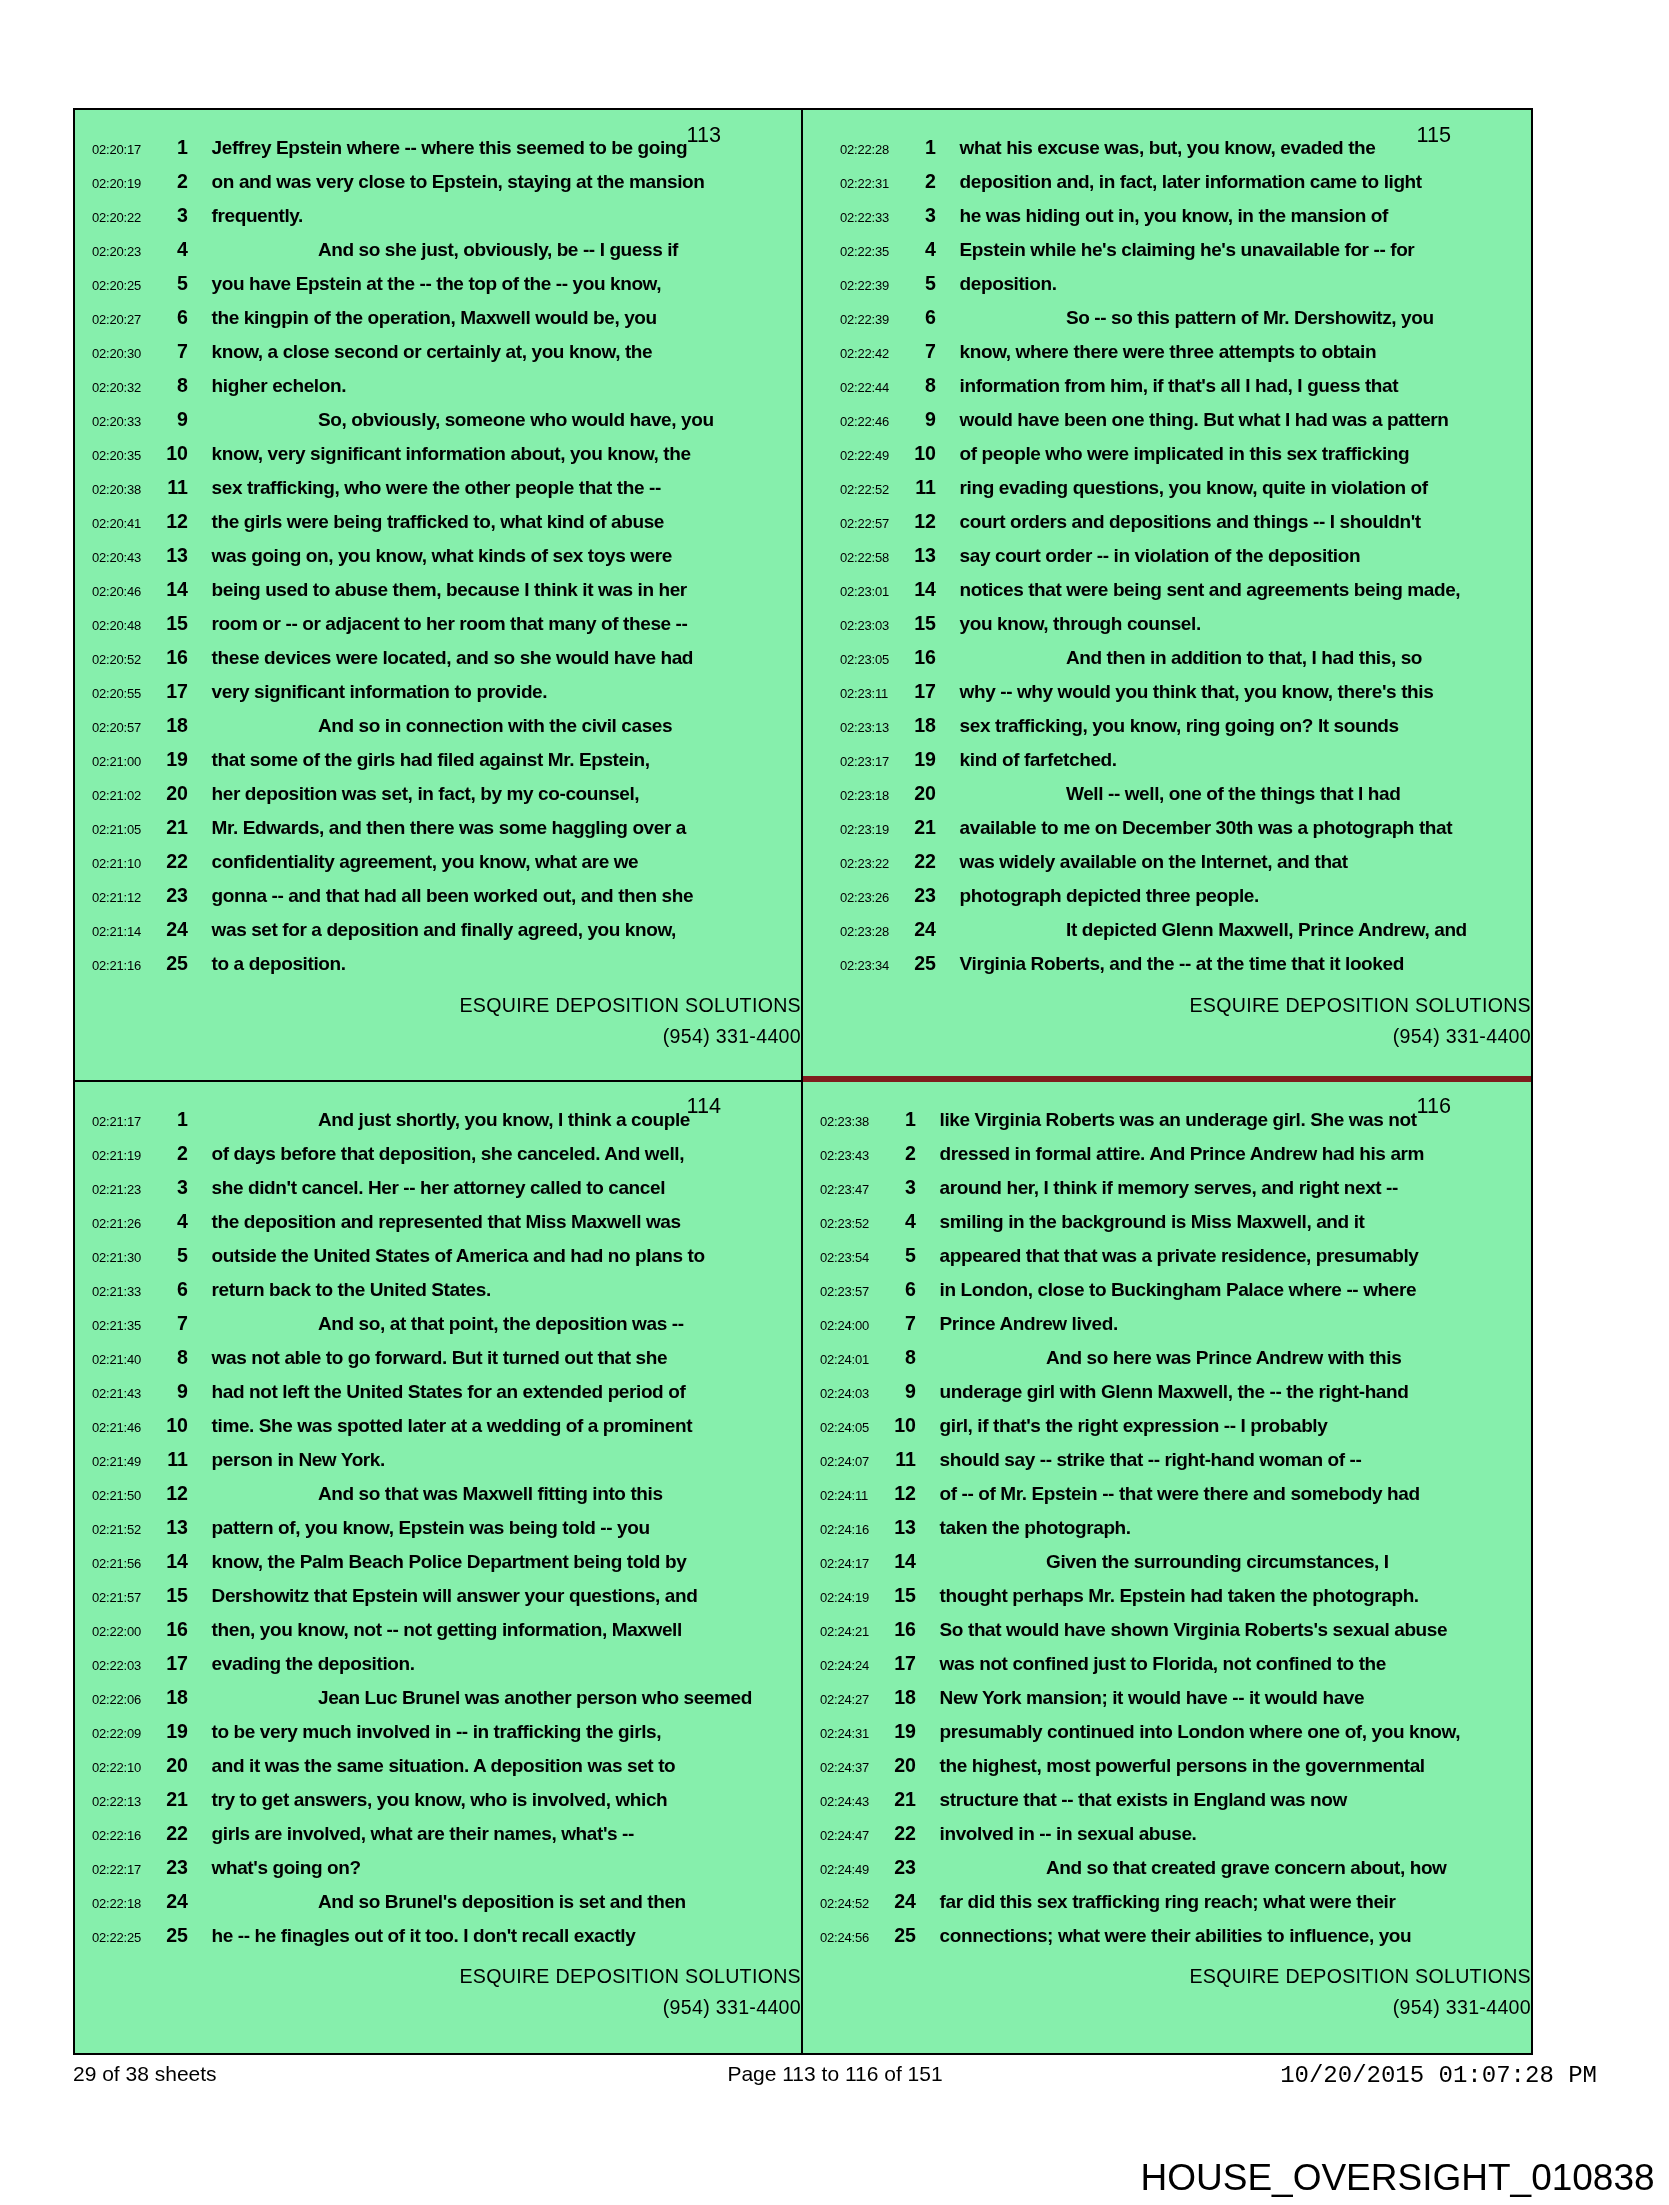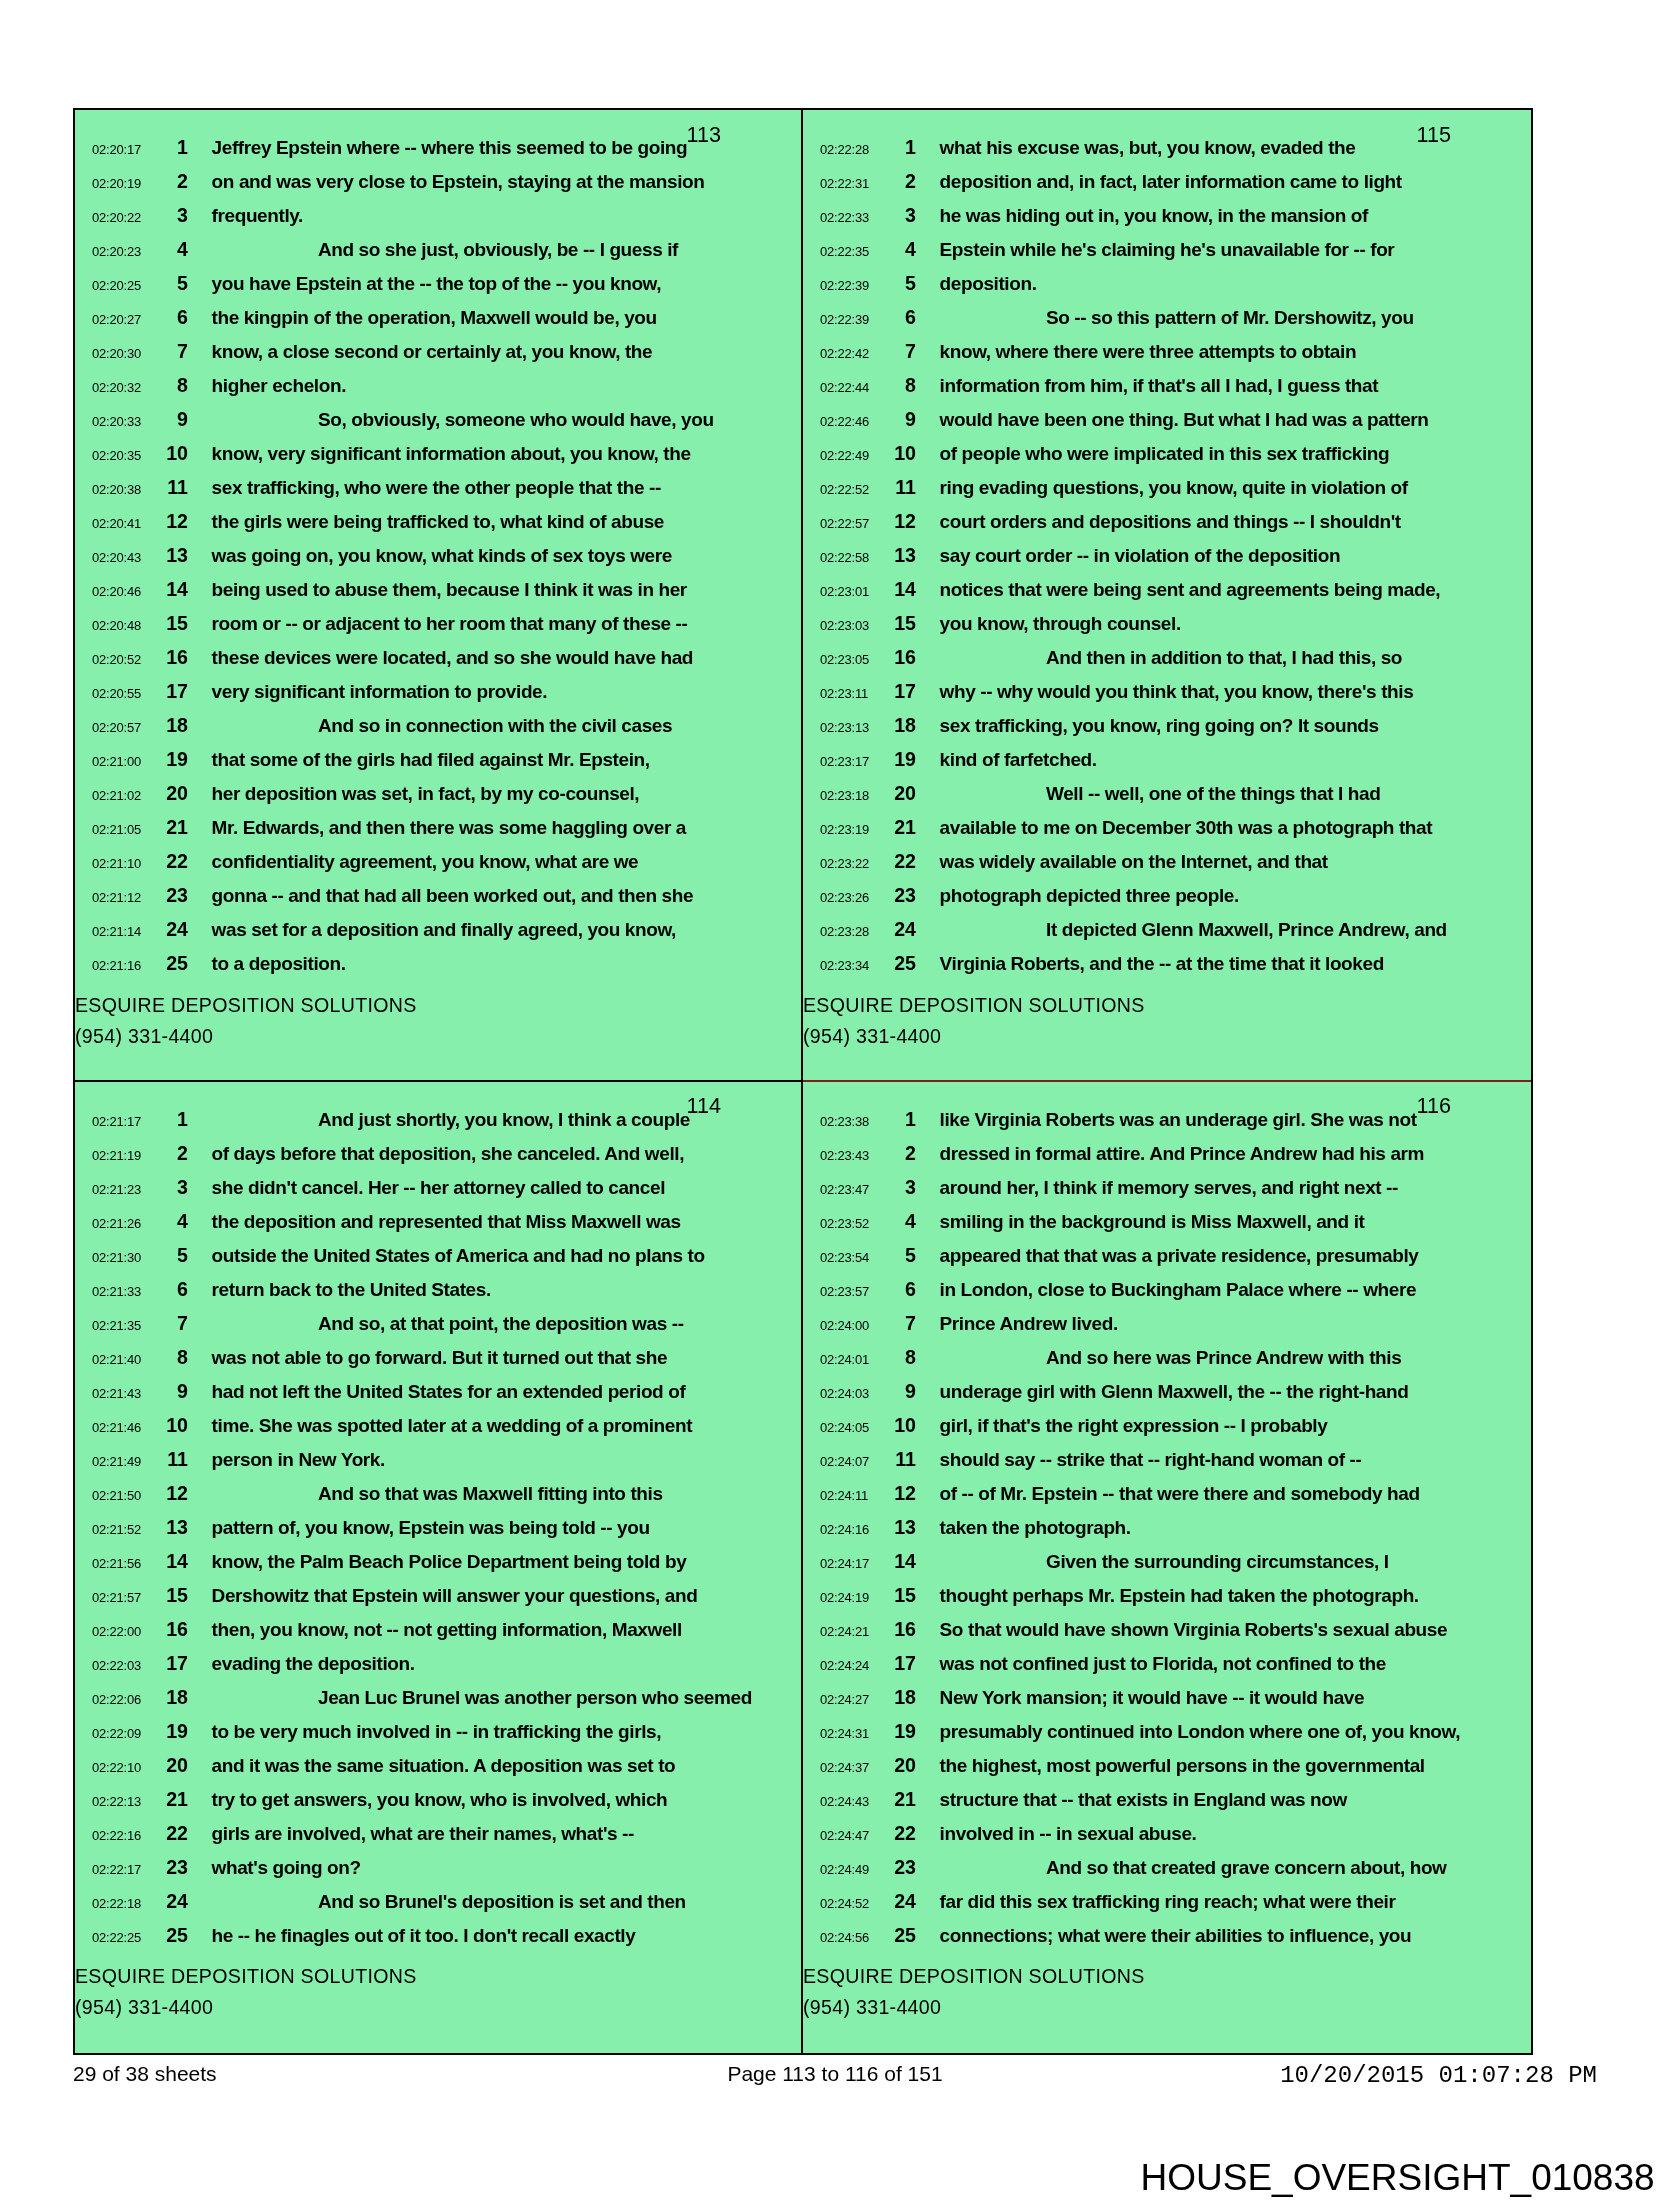--- a/index.html
+++ b/index.html
@@ -12,36 +12,36 @@
   }
   .outer {
     position:absolute; left:73px; top:108px;
     width:1460px; height:1947px;
     border:2.6px solid #000; box-sizing:border-box;
     display:grid; grid-template-columns:1fr 1fr; grid-template-rows:1fr 1fr;
     background:#86efac;
   }
   .page { position:relative; box-sizing:border-box; overflow:hidden; }
   .page.tl { border-right:2px solid #000; border-bottom:2px solid #000; }
-  .page.tr { border-bottom:2px solid #7f1d1d; }
+  .page.tr { border-bottom:6px solid #7f1d1d;padding-left:20px; }
   .page.bl { border-right:2px solid #000; }
   .page-number {
     position:absolute; top:11.8px; right:80px;
     font-size:21.6px; font-weight:400;
   }
   .lines { margin-top:26px; }
   .line { height:34px; display:flex; align-items:baseline; }
   .time { width:55px; margin-left:17px; font-size:13px; flex:none; letter-spacing:-0.2px; }
   .num  { width:41px; text-align:right; font-size:19.6px; font-weight:700; flex:none; }
   .text {
     margin-left:23.6px; font-size:19px; font-weight:700;
     letter-spacing:-0.4px; white-space:nowrap;
   }
   .text.indent { margin-left:130px; }
-  .page-footer { text-align:left; margin-top:3.9px; }
+  .page-footer { text-align:right; margin-top:3.9px; }
   .page-footer div { font-size:19.6px; line-height:31px; letter-spacing:0.3px; }
   .sheet-footer {
     position:absolute; left:73px; top:2062px; width:1524px;
     font-size:21px;
   }
   .sheet-footer .f-left  { position:absolute; left:0; }
   .sheet-footer .f-center{ position:absolute; left:50%; transform:translateX(-50%); }
   .sheet-footer .f-right { position:absolute; right:0; font-family:"Liberation Mono", monospace; font-size:24px; }
   .stamp {
     position:absolute; right:14.4px; top:2157px;

